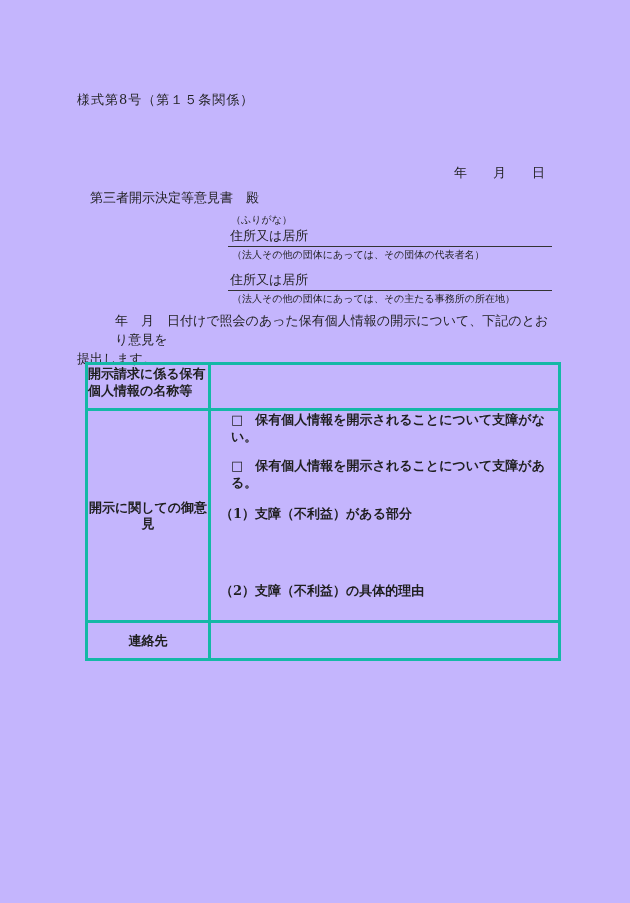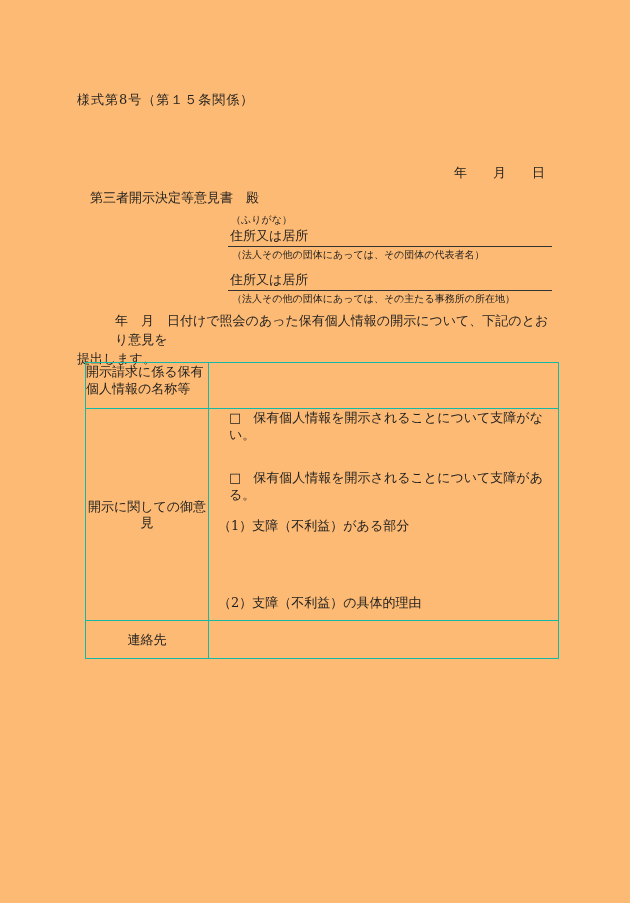--- a/index.html
+++ b/index.html
@@ -4,21 +4,21 @@
 <style>
   html, body {
     margin: 0;
     padding: 0;
     background: #fdfdfd;
   }
   .page {
     position: relative;
     width: 630px;
     height: 903px;
-    background: #fdba74;
+    background: #c4b5fd;
     color: #1f1f1f;
     font-family: "DejaVu Serif", "Liberation Serif", serif;
     font-size: 13px;
     overflow: hidden;
   }
   .form-number {
     position: absolute;
     left: 77px;
     top: 91px;
     font-size: 13px;
@@ -84,22 +84,22 @@
   .form-table {
     position: absolute;
     left: 85px;
     top: 362px;
     width: 473px;
     border-collapse: collapse;
     table-layout: fixed;
     font-size: 13px;
   }
   .form-table th, .form-table td {
-    border: 1px solid #14b8a6;
-    font-weight: normal;
+    border: 3px solid #14b8a6;
+    font-weight: bold;
     box-sizing: border-box;
     padding: 0;
   }
   .col-label { width: 123px; }
   .col-value { width: 350px; }
   .row1 { height: 46px; }
   .row2 { height: 212px; }
   .row3 { height: 38px; }
   .cell-label-top {
     vertical-align: top;
@@ -112,21 +112,21 @@
     text-align: center;
     line-height: 16px;
     padding: 2px;
   }
   .cell-opinion {
     vertical-align: top;
     padding: 8px 4px 4px 0;
     line-height: 17px;
   }
   .opt-line { margin-left: 20px; }
-  .opt-line + .opt-line { margin-top: 26px; }
+  .opt-line + .opt-line { margin-top: 12px; }
   .checkbox-glyph {
     display: inline-block;
     margin-right: 12px;
   }
   .num-line-1 { margin-left: 9px; margin-top: 14px; }
   .num-line-2 { margin-left: 9px; margin-top: 60px; }
 </style>
 </head>
 <body>
 

